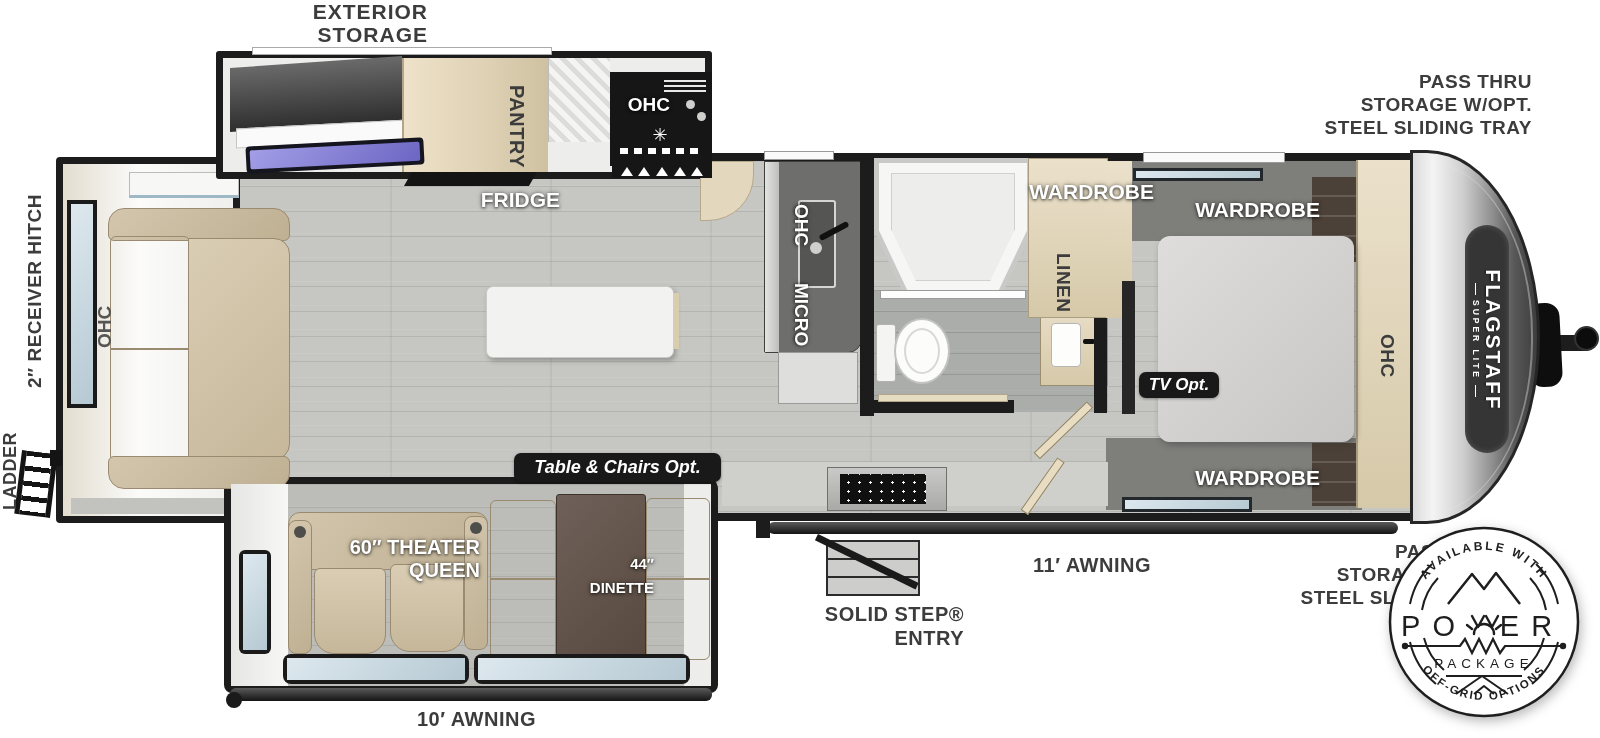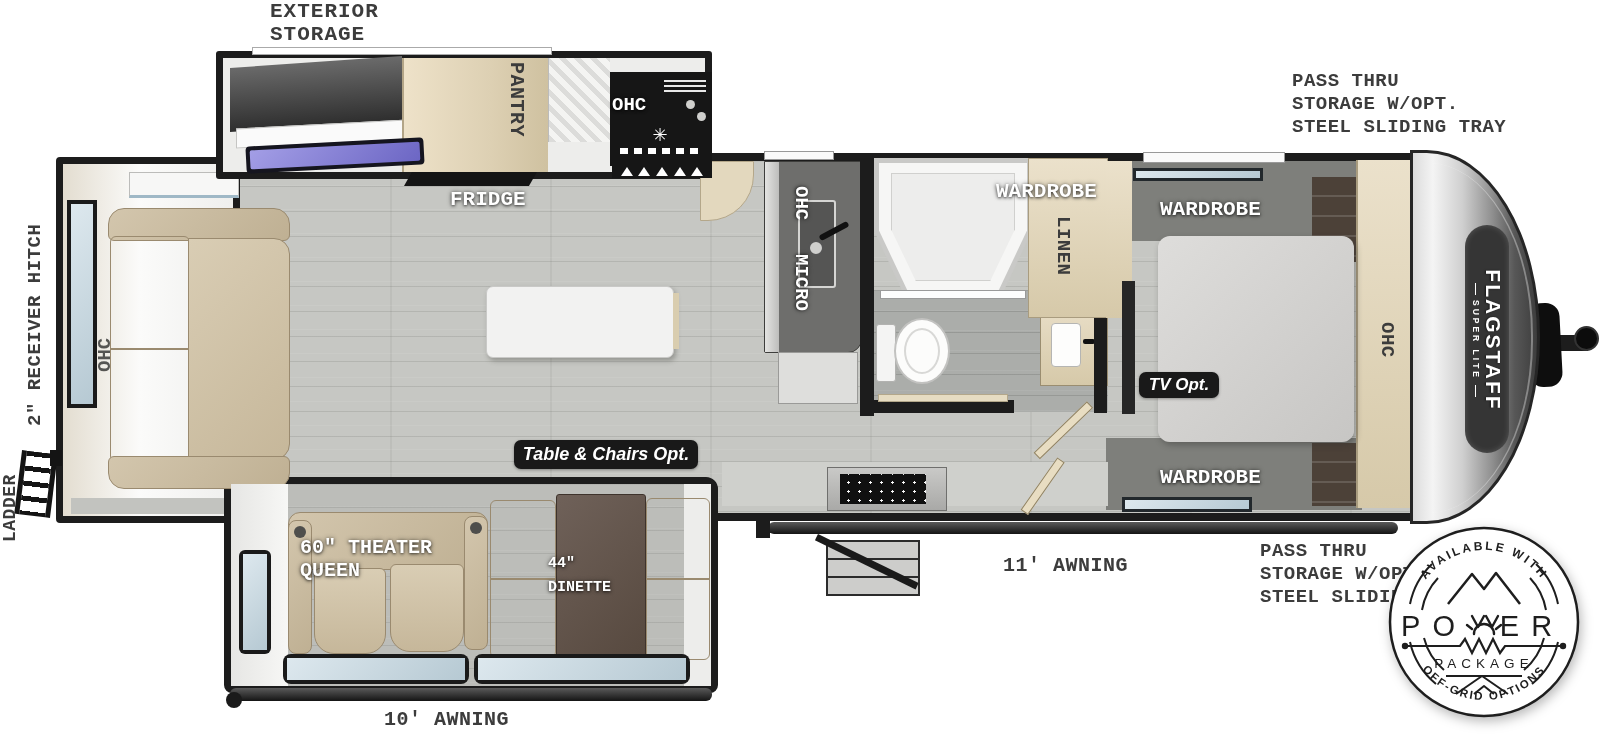--- a/index.html
+++ b/index.html
@@ -1,19 +1,19 @@
 <!DOCTYPE html>
 <html><head>
 <meta charset="utf-8">
 <style>
   html,body{margin:0;padding:0;background:#ffffff;}
   #stage{position:relative;width:1600px;height:738px;background:#ffffff;overflow:hidden;
          font-family:"Liberation Sans",sans-serif;}
   .a{position:absolute;box-sizing:border-box;}
-  .c{text-align:left;font-family:Liberation Mono, monospace;}
+  .c{text-align:right;}
   .w{color:#fff;font-weight:700;text-shadow:0 1px 3px rgba(0,0,0,.65),0 0 5px rgba(0,0,0,.45);}
   .d{color:#3c3c3c;font-weight:700;letter-spacing:.5px;}
   .g{text-shadow:0 0 4px #fff,0 0 7px #fff,0 1px 1px #fff;}
   .bdg{background:#191919;color:#fff;font-style:italic;font-weight:700;border-radius:7px;
        display:flex;flex-direction:column;align-items:center;justify-content:center;line-height:1.15;
        box-shadow:0 1px 3px rgba(0,0,0,.35);}
   .vdn{writing-mode:vertical-rl;text-orientation:mixed;}
   .vup{writing-mode:vertical-rl;text-orientation:mixed;transform:rotate(180deg);}
   .wall{background:#1c1c1c;}
   .fl{background-color:#c6c7c3;background-image:
@@ -187,34 +187,38 @@
 
   <div class="a win" style="left:283px;top:654px;width:186px;height:30px;border-radius:8px;z-index:4;">
     <div class="glass"></div>
   </div>
   <div class="a win" style="left:474px;top:654px;width:216px;height:30px;border-radius:8px;z-index:4;">
     <div class="glass"></div>
   </div>
   <div class="a rail" style="left:230px;top:688px;width:482px;height:13px;z-index:5;"></div>
   <div class="a" style="left:226px;top:692px;width:16px;height:16px;border-radius:50%;background:#1a1a1a;z-index:5;"></div>
   <div class="a c d" style="left:384px;top:708px;width:152px;font-size:20px;z-index:6;">10′ AWNING</div>
-  <div class="a bdg" style="left:514px;top:440px;width:184px;height:29px;font-size:18px;z-index:7;">
+  <div class="a bdg" style="left:514px;top:453px;width:207px;height:29px;font-size:18px;z-index:7;">
     <div>Table &amp; Chairs Opt.</div>
   </div>
 
   <div class="a" style="left:827px;top:467px;width:120px;height:44px;background:linear-gradient(#c9c9c7,#a9a9a7);border:1px solid #6f6f6d;z-index:3;">
     <div class="a" style="left:12px;top:6px;width:86px;height:30px;background:#101010;background-image:radial-gradient(#fff 1.2px,transparent 1.4px);background-size:11px 9px;background-position:3px 4px;"></div>
   </div>
   <div class="a" style="left:1028px;top:506px;width:64px;height:9px;background:#e8ddc2;border:1px solid #8f8264;transform-origin:left bottom;transform:rotate(-55deg);z-index:3;"></div>
   <div class="a rail" style="left:768px;top:522px;width:630px;height:12px;z-index:3;"></div>
   <div class="a" style="left:756px;top:518px;width:14px;height:20px;background:#1c1c1c;z-index:3;"></div>
   <div class="a" style="left:826px;top:540px;width:94px;height:56px;border:2px solid #2b2b2b;background:#cdcdcb;z-index:3;
               background-image:repeating-linear-gradient(180deg,transparent 0 16px,#2b2b2b 16px 18px);"></div>
   <div class="a" style="left:818px;top:534px;width:112px;height:7px;background:#1a1a1a;transform-origin:left top;transform:rotate(26deg);z-index:4;"></div>
   <div class="a c d" style="left:1003px;top:554px;width:148px;font-size:20px;z-index:6;">11′ AWNING</div>
+  <div class="a c d" style="left:796px;top:602px;width:168px;font-size:20px;line-height:24px;z-index:6;">
+    <div>SOLID STEP®</div>
+    <div>ENTRY</div>
+  </div>
 
   <div class="a" style="left:1410px;top:150px;width:130px;height:374px;border:3px solid #262626;border-radius:0 115px 115px 0 / 0 190px 190px 0;z-index:5;
               background:linear-gradient(90deg,#dcdcdc 0%,#f4f4f4 16%,#cfcfcf 40%,#8f8f8f 64%,#575757 82%,#3d3d3d 100%);">
     <div class="a" style="left:52px;top:72px;width:44px;height:228px;background:#353535;border-radius:22px;box-shadow:inset 0 0 6px rgba(255,255,255,.18);"></div>
     <div class="a" style="left:8px;top:10px;width:112px;height:350px;border-radius:0 105px 105px 0 / 0 172px 172px 0;border-right:2px solid rgba(255,255,255,.35);"></div>
   </div>
   <div class="a" style="left:1508px;top:258px;width:164px;height:40px;transform-origin:left top;transform:rotate(90deg);z-index:6;
               display:flex;flex-direction:column;align-items:center;justify-content:center;color:#fff;">
     <div style="font-size:21px;font-weight:700;letter-spacing:2px;text-shadow:0 1px 2px rgba(0,0,0,.6);">FLAGSTAFF</div>
     <div style="display:flex;align-items:center;gap:5px;">

